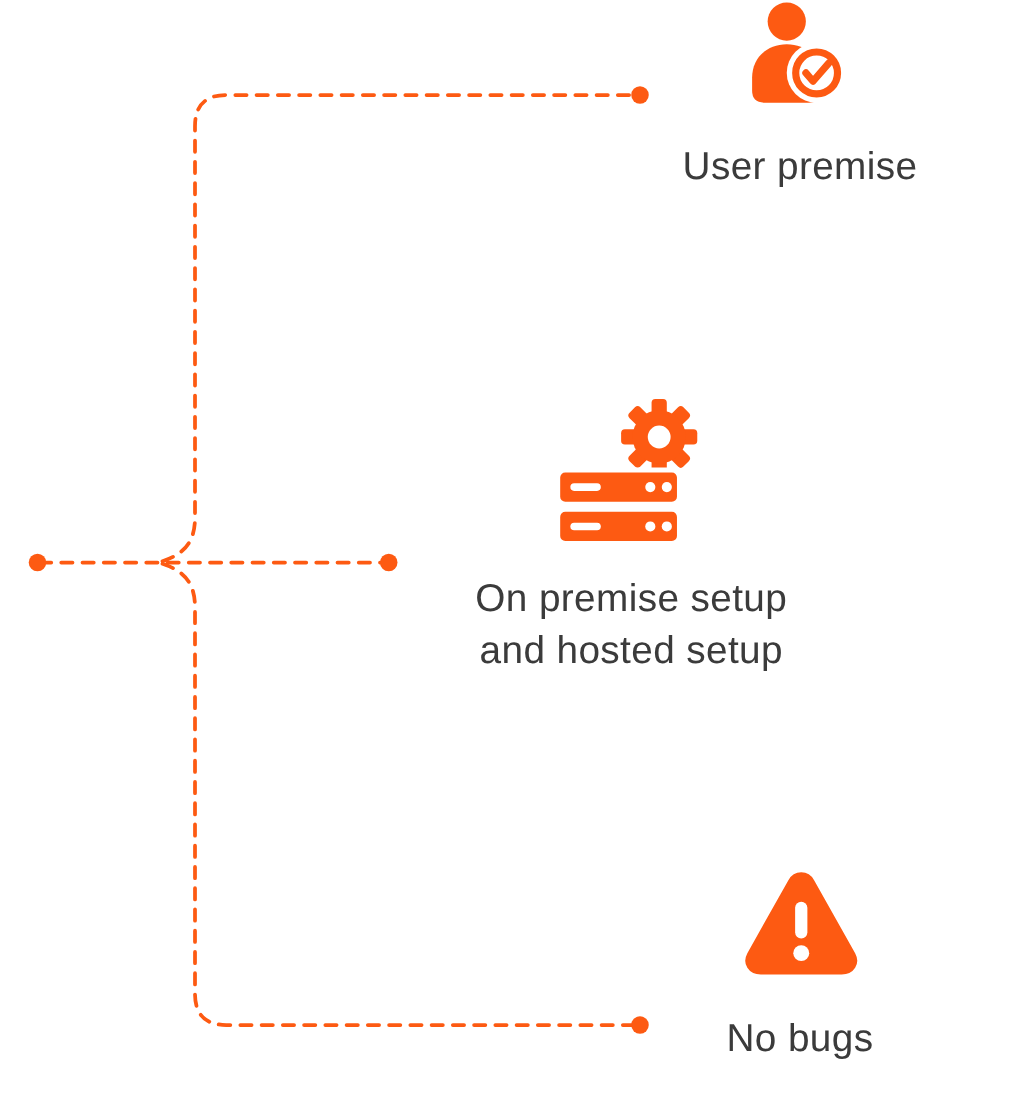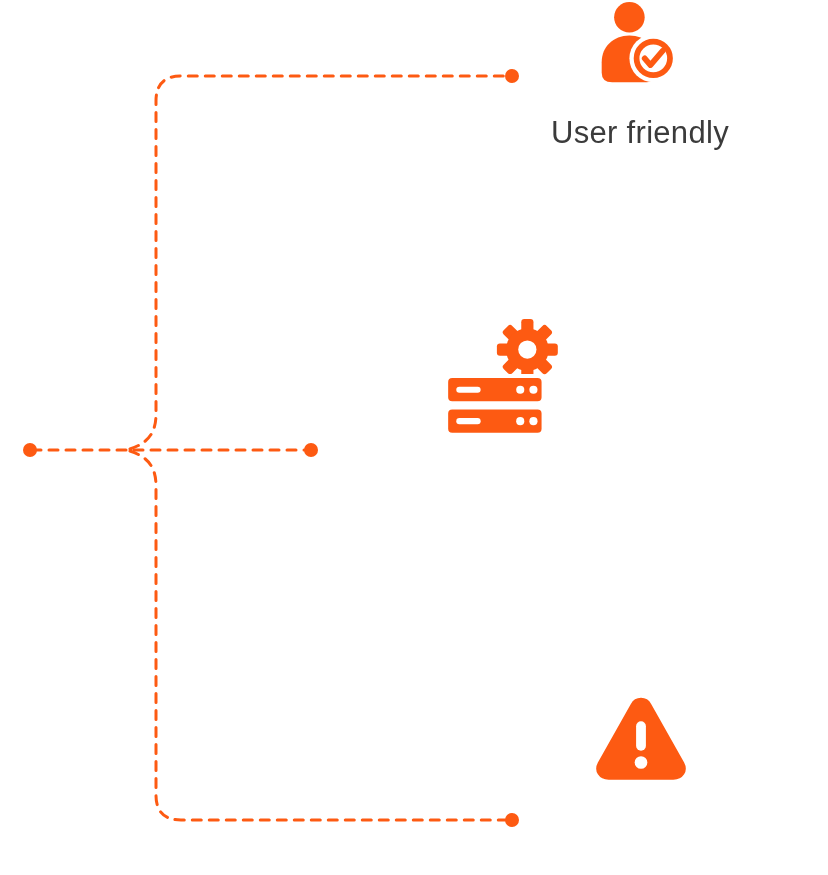--- a/index.html
+++ b/index.html
@@ -74,21 +74,21 @@
   <div class="feature-icon icon-user-check">
     <svg viewBox="0 0 90 90" aria-hidden="true">
       <circle cx="36" cy="17" r="16" fill="#FD5A12"></circle>
       <path d="M 36 36 C 19 36 7 48 7 64 L 7 75 Q 7 85 18 85 L 54 85 Q 65 85 65 75 L 65 64 C 65 48 53 36 36 36 Z" fill="#FD5A12"></path>
       <circle cx="61" cy="60" r="25" fill="#ffffff"></circle>
       <circle cx="61" cy="60" r="17.5" fill="#ffffff" stroke="#FD5A12" stroke-width="6"></circle>
       <path d="M 52 60 L 58 67 L 71 52" fill="none" stroke="#FD5A12" stroke-width="6" stroke-linecap="round" stroke-linejoin="round"></path>
     </svg>
   </div>
   <div class="feature-label label-user">
-    <div>User friendly</div>
+    <div>User premise</div>
   </div>
 
   <div class="feature-icon icon-server-gear">
     <svg viewBox="0 0 130 130" aria-hidden="true">
 
       <g fill="#FD5A12">
         <g>
           <rect x="82" y="8" width="12" height="16" rx="3"></rect>
           <rect x="82" y="8" width="12" height="16" rx="3" transform="rotate(45 88 38)"></rect>
           <rect x="82" y="8" width="12" height="16" rx="3" transform="rotate(90 88 38)"></rect>
@@ -109,22 +109,29 @@
           <rect x="18" y="74.5" width="24" height="6" rx="3"></rect>
           <circle cx="81" cy="77.5" r="4"></circle>
           <circle cx="94" cy="77.5" r="4"></circle>
           <rect x="18" y="105.5" width="24" height="6" rx="3"></rect>
           <circle cx="81" cy="108.5" r="4"></circle>
           <circle cx="94" cy="108.5" r="4"></circle>
         </g>
       </g>
     </svg>
   </div>
+  <div class="feature-label label-premise">
+    <div>On premise setup</div>
+    <div>and hosted setup</div>
+  </div>
 
   <div class="feature-icon icon-warning">
     <svg viewBox="0 0 100 92" aria-hidden="true">
       <path d="M 50 5 Q 57 5 60.5 11.5 L 94 71 Q 97.5 77.5 94 83 Q 90.5 88.5 83 88.5 L 17 88.5 Q 9.5 88.5 6 83 Q 2.5 77.5 6 71 L 39.5 11.5 Q 43 5 50 5 Z" fill="#FD5A12"></path>
       <rect x="45" y="29" width="10" height="30" rx="5" fill="#ffffff"></rect>
       <circle cx="50" cy="71" r="6.5" fill="#ffffff"></circle>
     </svg>
   </div>
+  <div class="feature-label label-bugs">
+    <div>No bugs</div>
+  </div>
 
 </div>
 
 </body></html>

